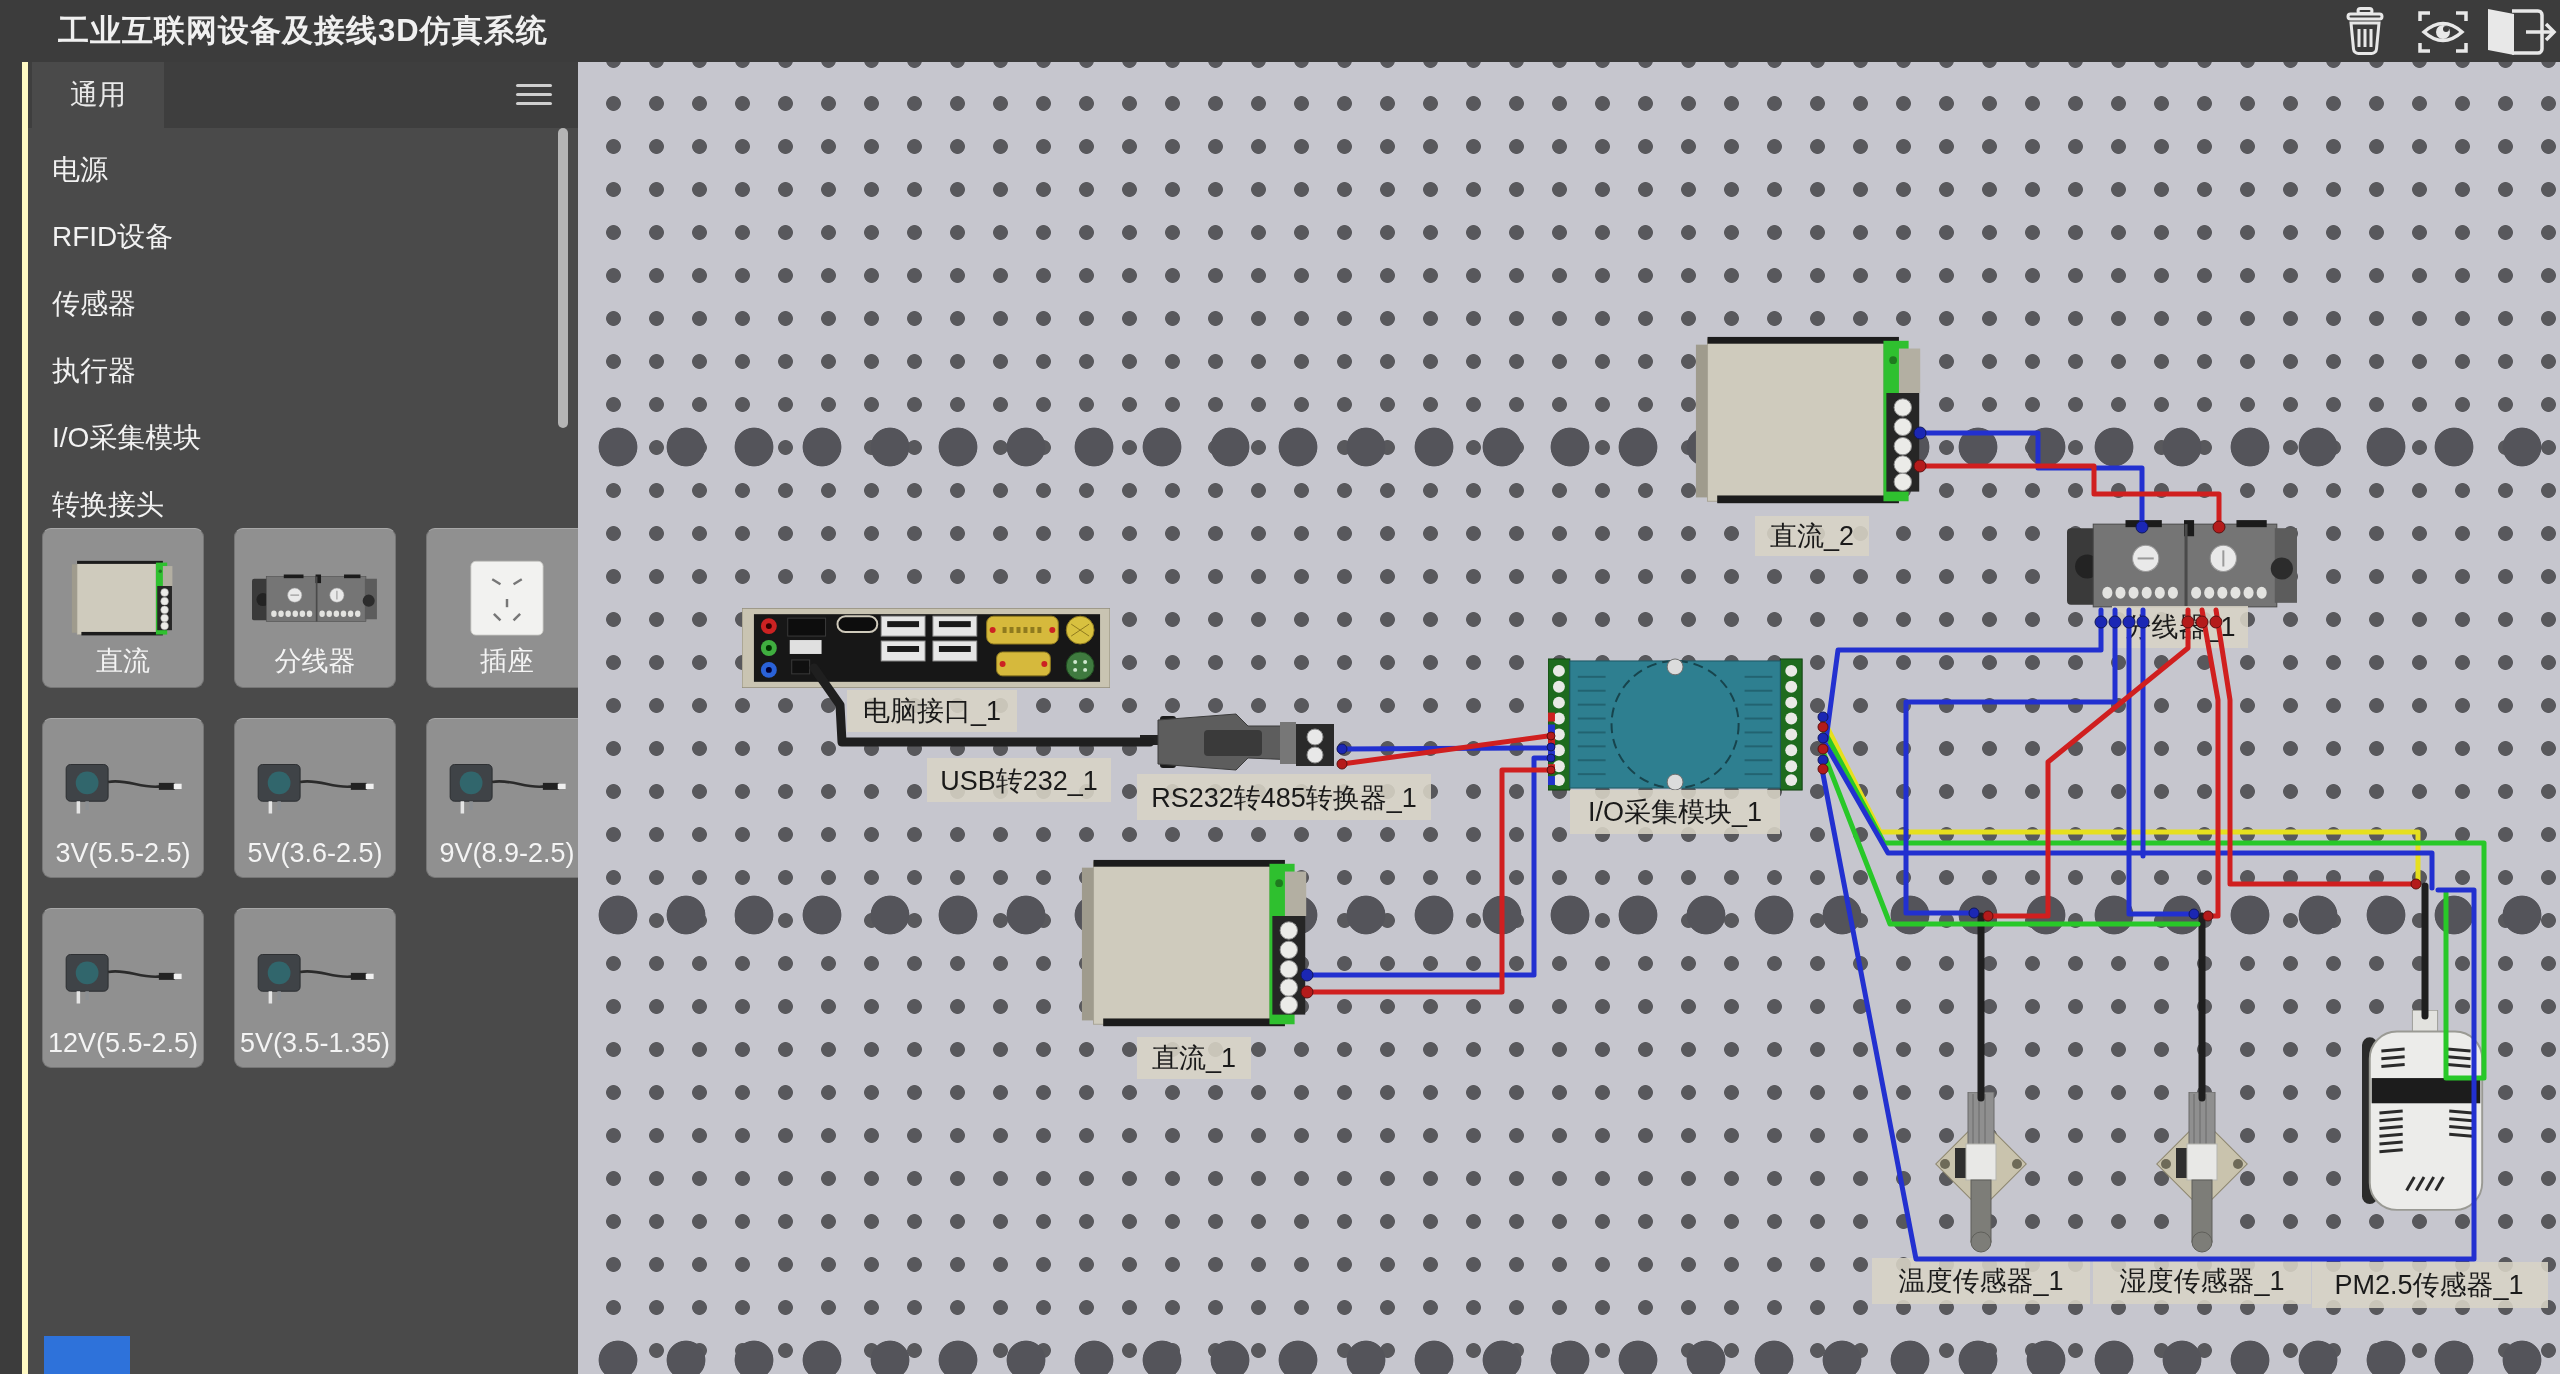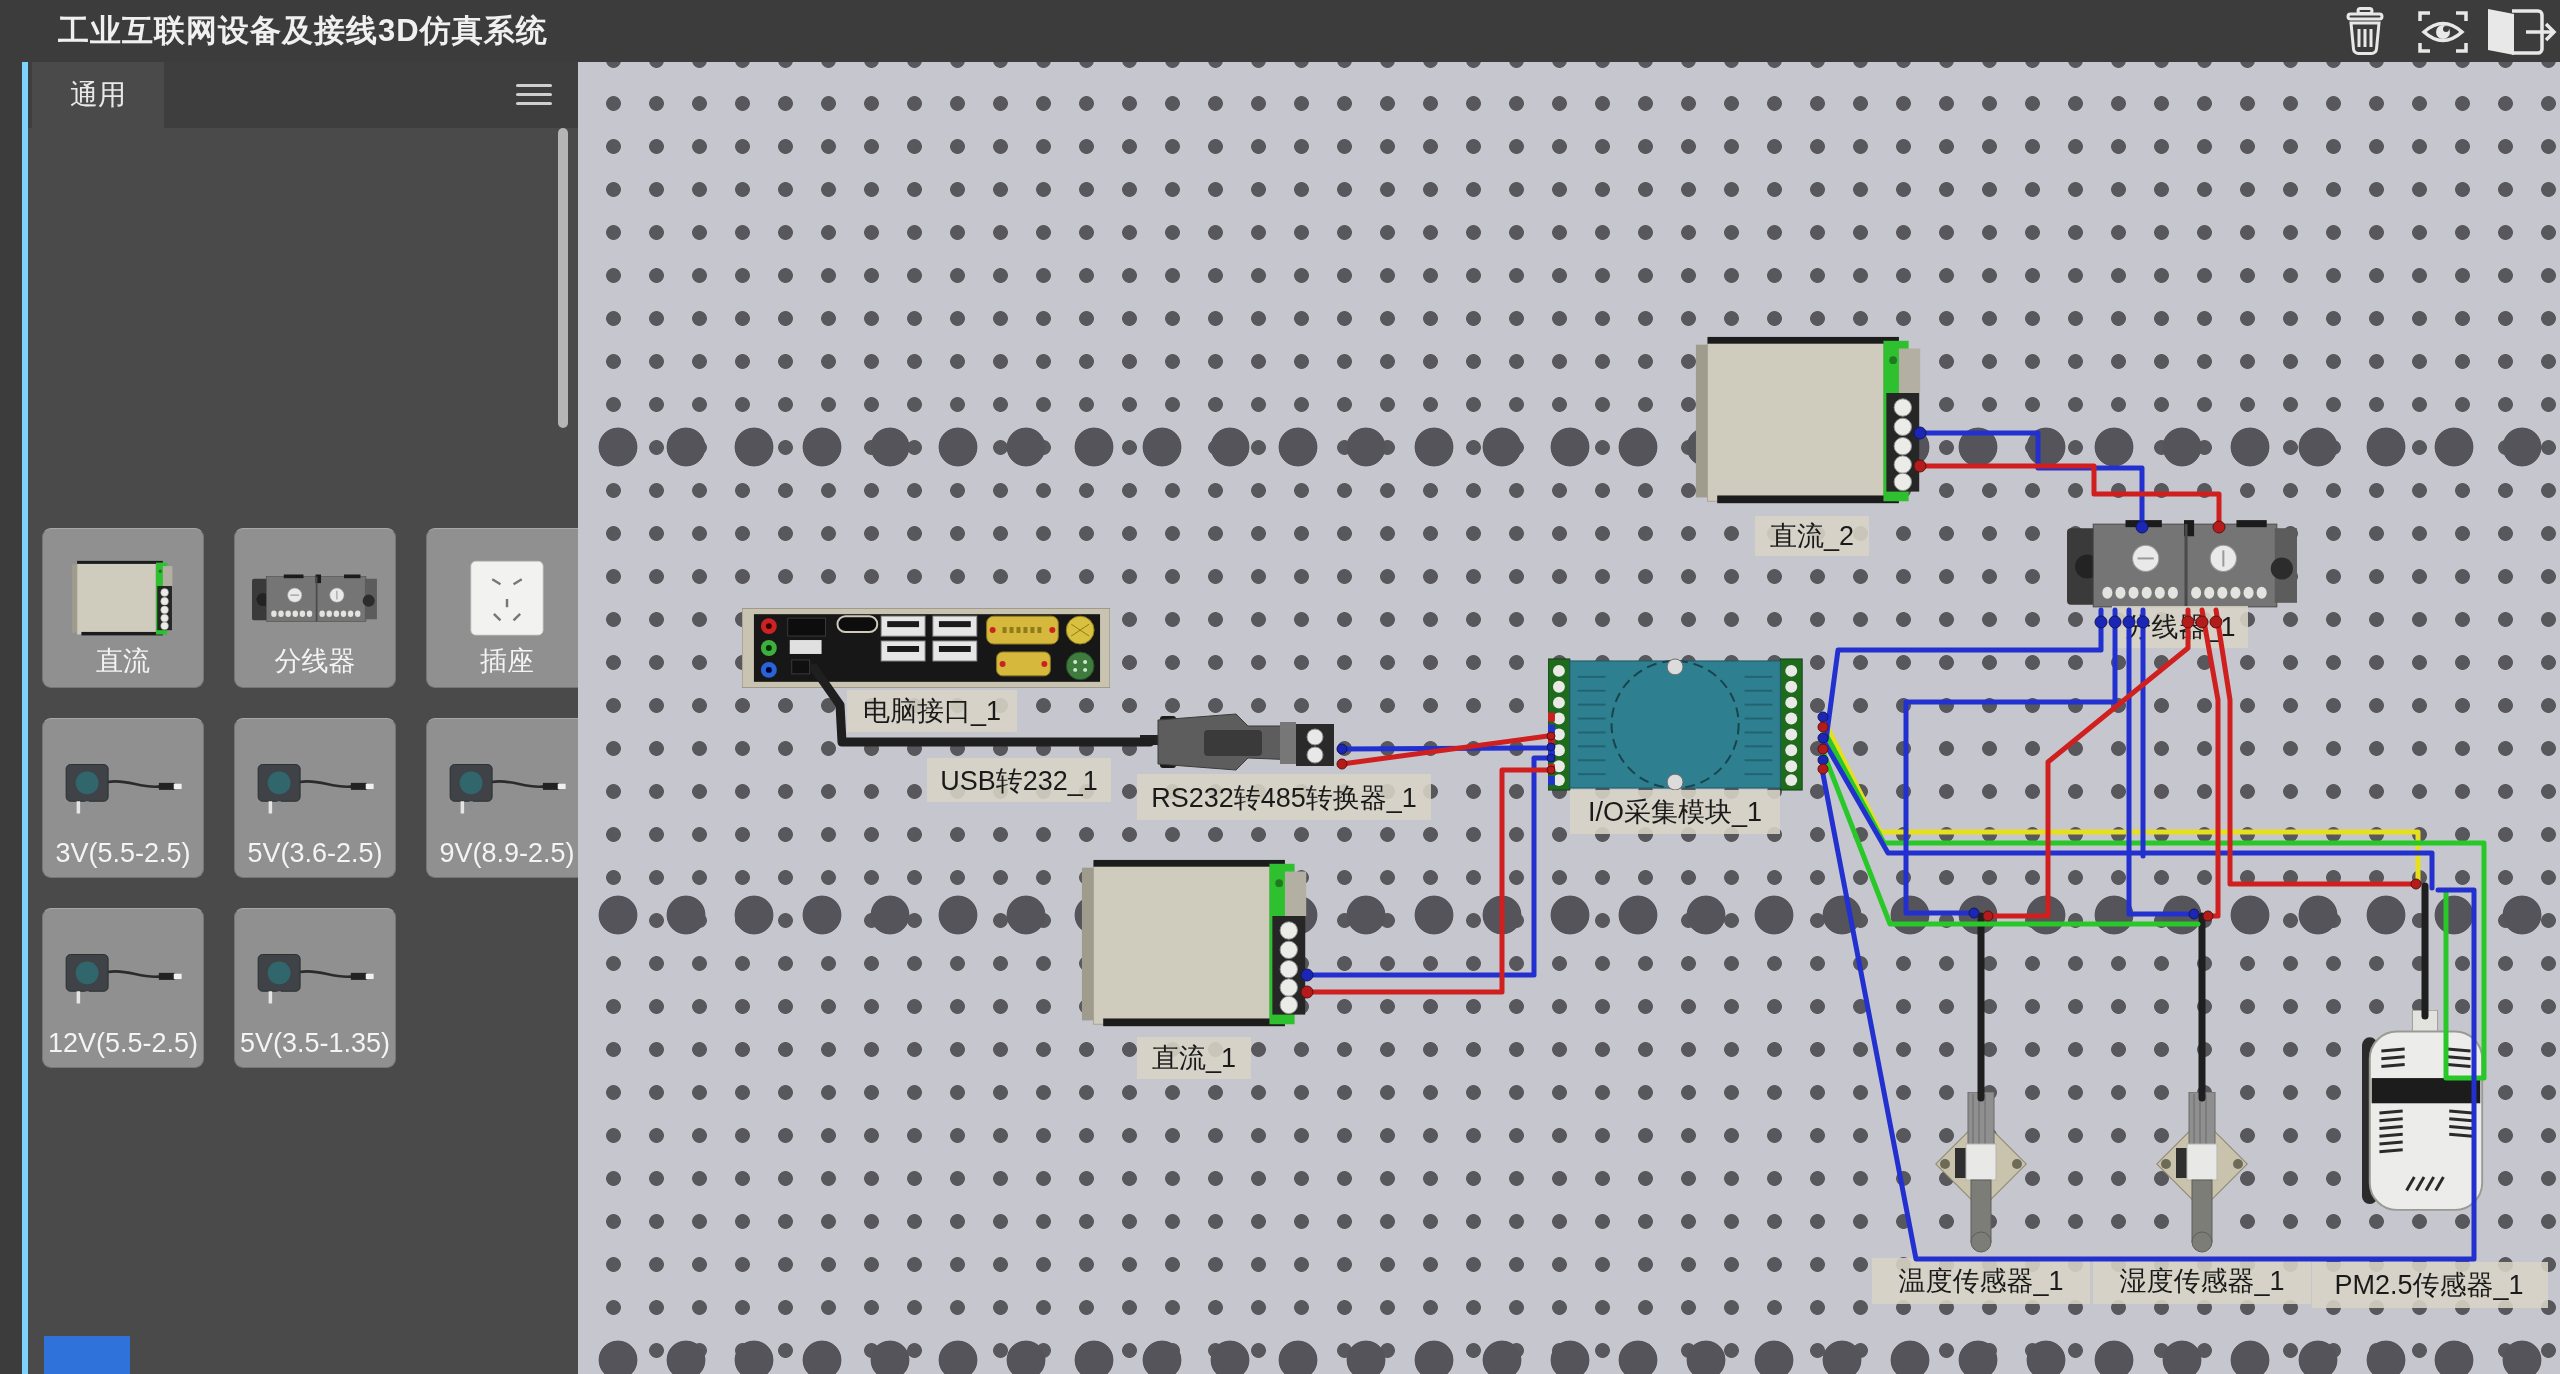--- a/index.html
+++ b/index.html
@@ -6,21 +6,21 @@
   #app{position:relative;width:2560px;height:1374px;overflow:hidden;
        font-family:"Liberation Sans","DejaVu Sans",sans-serif;margin-left:22px;-webkit-font-smoothing:antialiased;}
 
   
   .titlebar{position:absolute;left:0;top:0;width:2560px;height:62px;background:#3c3c3c;}
   .title{position:absolute;left:36px;top:0;line-height:62px;font-size:31px;font-weight:bold;color:#f0f0f0;letter-spacing:1px;}
   .tb-btn{position:absolute;top:6px;width:62px;height:52px;background:none;border:none;padding:0;cursor:pointer;}
   .tb-btn svg{display:block;margin:auto;}
 
   
-  .sidebar{position:absolute;left:0;top:62px;width:556px;bottom:0;background:#4a4a4a;border-left:6px solid #7dd3fc;box-sizing:border-box;}
+  .sidebar{position:absolute;left:0;top:62px;width:556px;bottom:0;background:#4a4a4a;border-left:6px solid #fef9c3;box-sizing:border-box;}
   .tabrow{position:absolute;left:0;top:0;right:0;height:66px;background:#3e3e3e;}
   .tab{position:absolute;left:4px;top:0;width:132px;height:66px;background:#4a4a4a;color:#e9e9e9;
        font-size:28px;text-align:center;line-height:66px;}
   .burger{position:absolute;right:26px;top:22px;width:36px;height:22px;}
   .burger span{display:block;height:3px;background:#cfcfcf;margin-bottom:6px;border-radius:2px;}
   .catlist{position:absolute;left:0;top:74px;right:20px;}
   .cat{height:67px;line-height:67px;padding-left:24px;color:#f2f2f2;font-size:28px;cursor:pointer;}
   .vscroll{position:absolute;right:10px;top:66px;width:10px;height:300px;background:#b5b5b5;border-radius:5px;}
 
   .tilegrid{position:absolute;left:0;top:466px;display:grid;grid-template-columns:repeat(3,162px);
@@ -302,20 +302,28 @@
 
   <div class="sidebar">
     <div class="tabrow">
       <div class="tab">通用</div>
       <div class="burger">
           <span></span>
           <span></span>
           <span></span>
         </div>
     </div>
+    <div class="catlist">
+      <div class="cat">电源</div>
+      <div class="cat">RFID设备</div>
+      <div class="cat">传感器</div>
+      <div class="cat">执行器</div>
+      <div class="cat">I/O采集模块</div>
+      <div class="cat">转换接头</div>
+    </div>
     <div class="vscroll"></div>
 
     <div class="tilegrid">
       <div class="tile">
         <svg class="thumb" width="104" height="78" viewBox="0 0 240 180">
             <use href="#sym-dc" width="240" height="180"></use>
           </svg>
         <span class="tlabel">直流</span>
       </div>
       <div class="tile">

